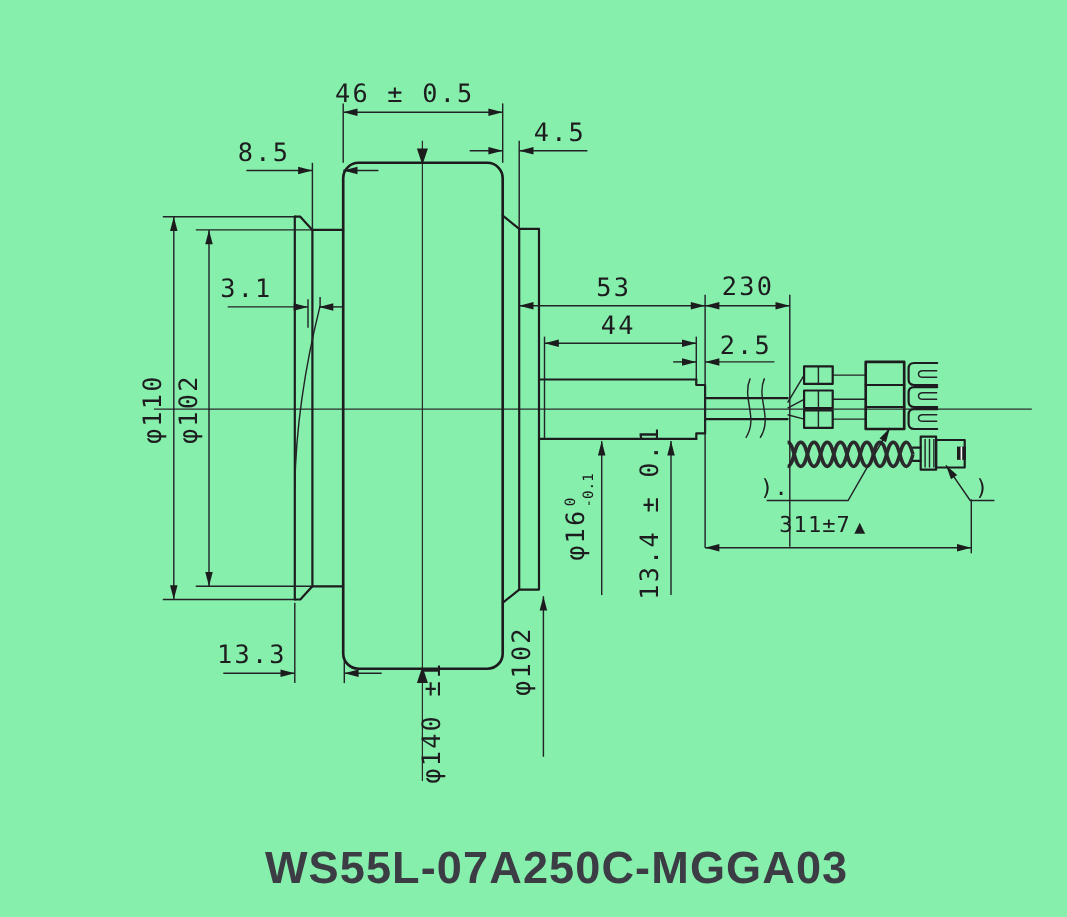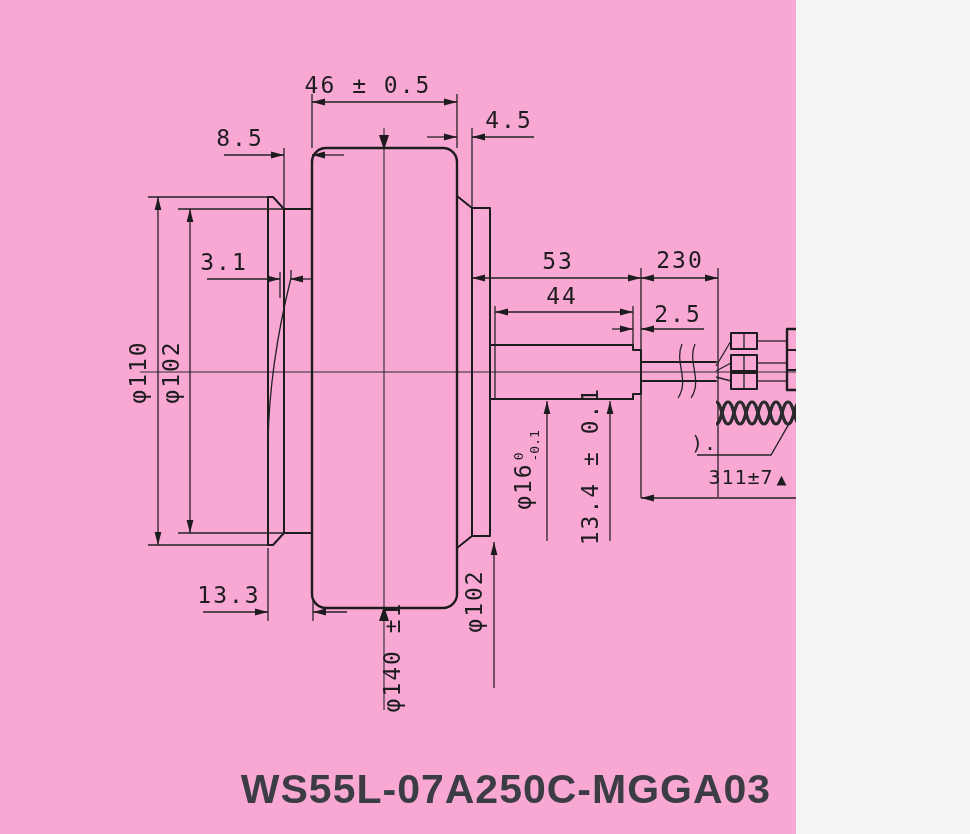--- a/index.html
+++ b/index.html
@@ -1,17 +1,17 @@
 <!DOCTYPE html>
 <html><head>
 <meta charset="utf-8">
 <style>
   html,body{margin:0;padding:0;background:#f4f4f4;}
   #canvas{
-    position:relative;width:796px;height:834px;background:#f9a8d4;
+    position:relative;width:970px;height:834px;background:#86efac;
     font-family:"DejaVu Sans Mono","DejaVu Sans",monospace;overflow:hidden;
   }
   svg{display:block;}
   .ol{stroke:#1c1c1e;stroke-width:2;fill:none;stroke-linecap:round;stroke-linejoin:round;}
   .ol2{stroke:#1c1c1e;stroke-width:2.4;fill:none;stroke-linejoin:round;}
   .thin{stroke:#222326;stroke-width:1.3;fill:none;}
   .cl{stroke:#2a2a2c;stroke-width:1.1;fill:none;}
   .braid{stroke:#2a2a2c;stroke-width:3.2;fill:none;}
   .dimtxt{font-family:"DejaVu Sans Mono","DejaVu Sans",monospace;font-size:23px;
           fill:#1d1d1f;letter-spacing:2px;}

